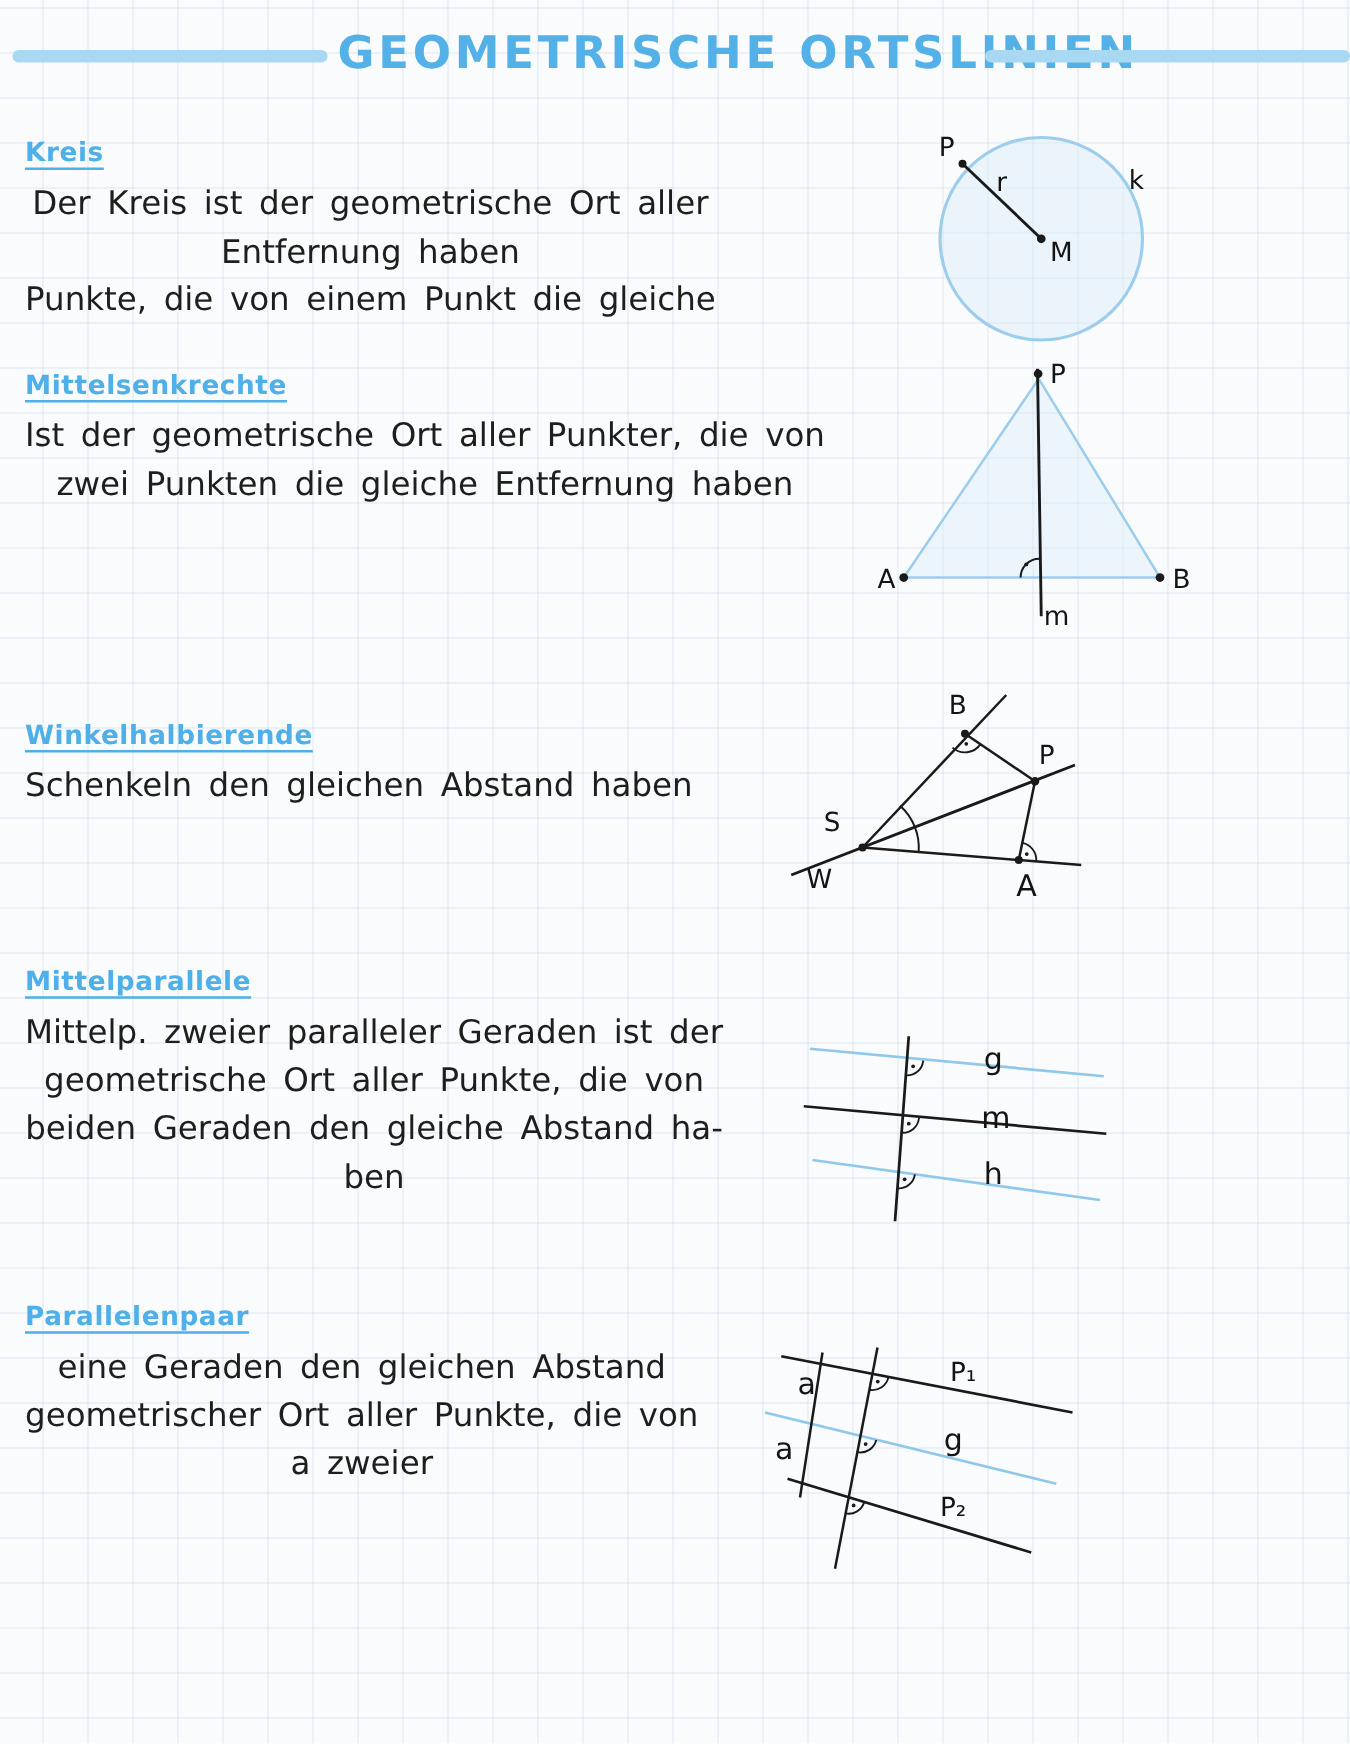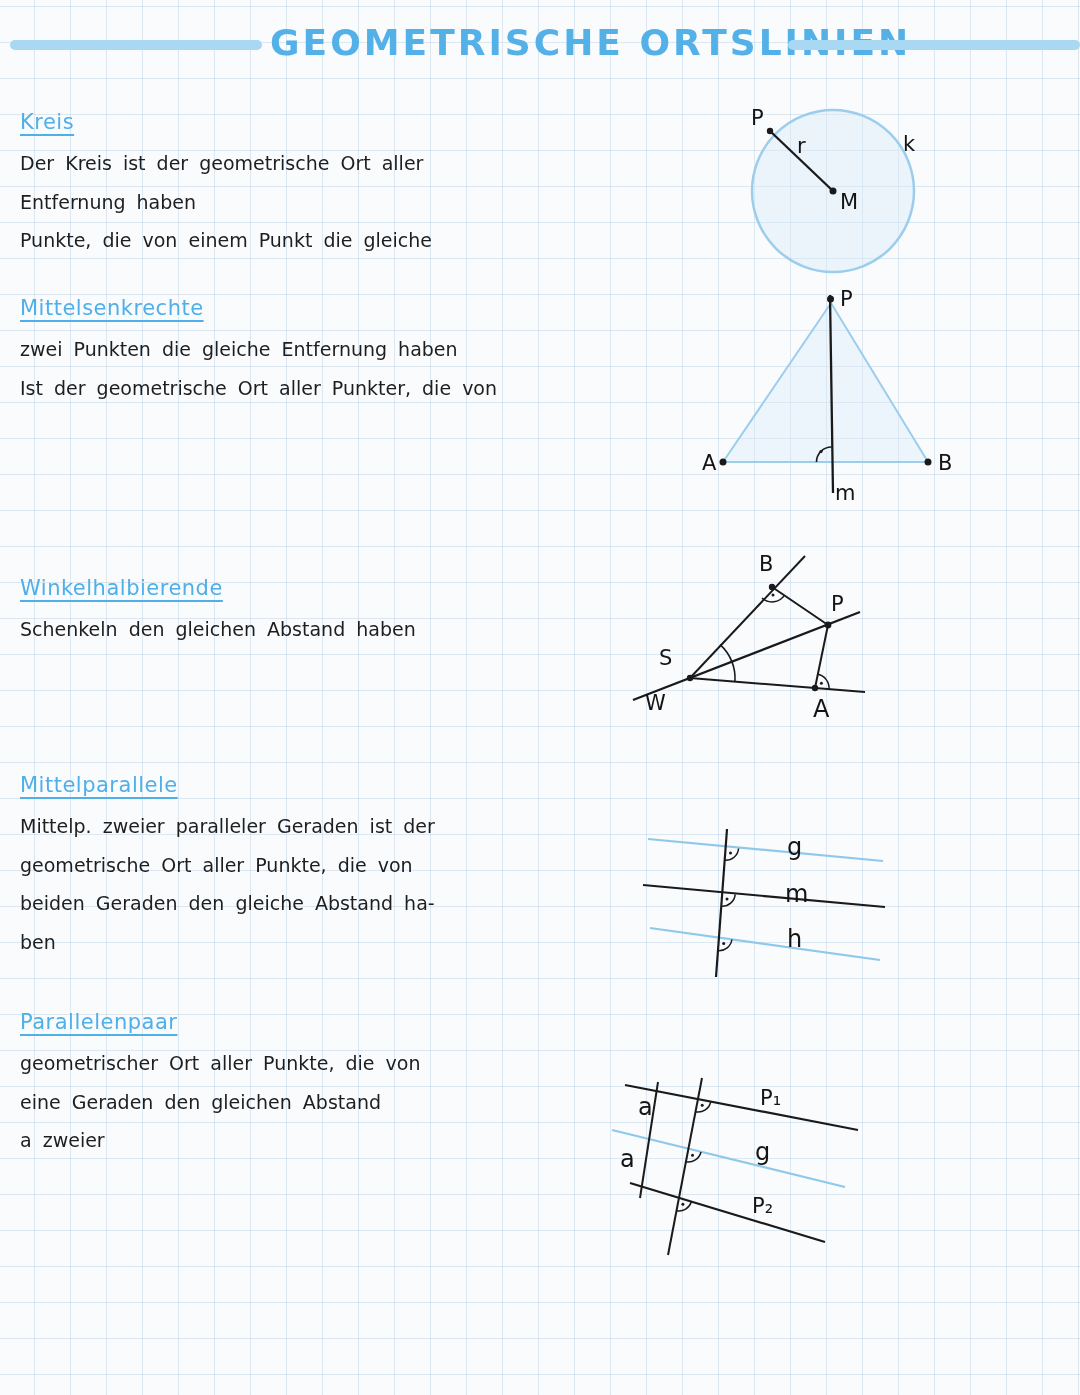--- a/index.html
+++ b/index.html
@@ -19,25 +19,25 @@
     position:absolute; top:22px; left:270px; width:490px; text-align:center;
     font-size:36px; font-weight:600; letter-spacing:3px; color:#54b1e8;
     white-space:nowrap;
   }
   .title-bar { position:absolute; top:40px; height:10px; border-radius:7px; background:#a9d8f3; }
   .bar-left  { left:10px;  width:252px; }
   .bar-right { left:788px; width:292px; }
 
   .sec { position:absolute; left:20px; }
   .heading {
-    font-size:21px; font-weight:400; color:#4fafe8;
+    font-size:21px; font-weight:700; color:#4fafe8;
     text-decoration:underline; text-underline-offset:5px; text-decoration-thickness:1.5px;
     margin-bottom:10px; letter-spacing:.5px;
   }
-  .line { font-size:19px; line-height:38.5px; word-spacing:5px; white-space:nowrap; color:#1e1e1e; }
+  .line { font-size:26px; line-height:38.5px; word-spacing:5px; white-space:nowrap; color:#1e1e1e;text-align:center; }
 
   .diagram { position:absolute; }
   svg text { font-family:"DejaVu Sans", sans-serif; font-size:21px; fill:#141414; }
   svg text.big { font-size:24px; }
   .ink   { stroke:#1a1a1a; fill:none; }
   .blue  { stroke:#8fc8ea; fill:none; }
   .dot   { fill:#1a1a1a; stroke:none; }
 </style>
 </head>
 <body>
@@ -61,22 +61,22 @@
     <circle cx="25" cy="28" r="3.2" class="dot"></circle>
     <circle cx="88" cy="88" r="3.5" class="dot"></circle>
     <text x="6" y="22">P</text>
     <text x="52" y="50">r</text>
     <text x="158" y="48">k</text>
     <text x="95" y="106">M</text>
   </svg>
 
   <section class="sec" style="top:296px">
     <h2 class="heading">Mittelsenkrechte</h2>
+    <div class="line">Ist der geometrische Ort aller Punkter, die von</div>
     <div class="line">zwei Punkten die gleiche Entfernung haben</div>
-    <div class="line">Ist der geometrische Ort aller Punkter, die von</div>
   </section>
 
   <svg class="diagram" style="left:700px; top:290px" width="260" height="215" viewBox="0 0 260 215">
     <polygon points="23,172 131,13 228,172" fill="rgba(214,234,248,0.35)" stroke="#9ccdec" stroke-width="2"></polygon>
     <line x1="130" y1="5" x2="133" y2="203" class="ink" stroke-width="2.3"></line>
     <path d="M 116.5 172 A 15 15 0 0 1 131.5 157" class="ink" stroke-width="1.6"></path>
     <circle cx="121" cy="161.5" r="1.6" class="dot"></circle>
     <circle cx="130.5" cy="9" r="3.5" class="dot"></circle>
     <circle cx="23" cy="172" r="3.5" class="dot"></circle>
     <circle cx="228" cy="172" r="3.5" class="dot"></circle>
@@ -131,24 +131,24 @@
     <circle cx="95.5" cy="28" r="1.5" class="dot"></circle>
     <path d="M 100.2 69.4 A 13 13 0 0 1 86.3 81.2" class="ink" stroke-width="1.5"></path>
     <circle cx="92" cy="73.9" r="1.5" class="dot"></circle>
     <path d="M 96.9 114.5 A 13 13 0 0 1 83 125.7" class="ink" stroke-width="1.5"></path>
     <circle cx="88.7" cy="118.4" r="1.5" class="dot"></circle>
     <text x="152" y="30" class="big">g</text>
     <text x="150" y="77" class="big">m</text>
     <text x="152" y="122" class="big">h</text>
   </svg>
 
-  <section class="sec" style="top:1010px">
+  <section class="sec" style="top:1041px">
     <h2 class="heading">Parallelenpaar</h2>
+    <div class="line">eine Geraden den gleichen Abstand</div>
     <div class="line">geometrischer Ort aller Punkte, die von</div>
-    <div class="line">eine Geraden den gleichen Abstand</div>
     <div class="line">a zweier</div>
   </section>
 
   <svg class="diagram" style="left:600px; top:1075px" width="280" height="185" viewBox="0 0 280 185">
     <line x1="25" y1="10" x2="258" y2="55" class="ink" stroke-width="2.2"></line>
     <line x1="12" y1="55" x2="245" y2="112" class="blue" stroke-width="2.2"></line>
     <line x1="30" y1="108" x2="225" y2="167" class="ink" stroke-width="2.2"></line>
     <line x1="58" y1="7" x2="40" y2="123" class="ink" stroke-width="2"></line>
     <line x1="102" y1="3" x2="68" y2="180" class="ink" stroke-width="2"></line>
     <path d="M 110.8 26.5 A 13 13 0 0 1 95.5 36.8" class="ink" stroke-width="1.5"></path>

